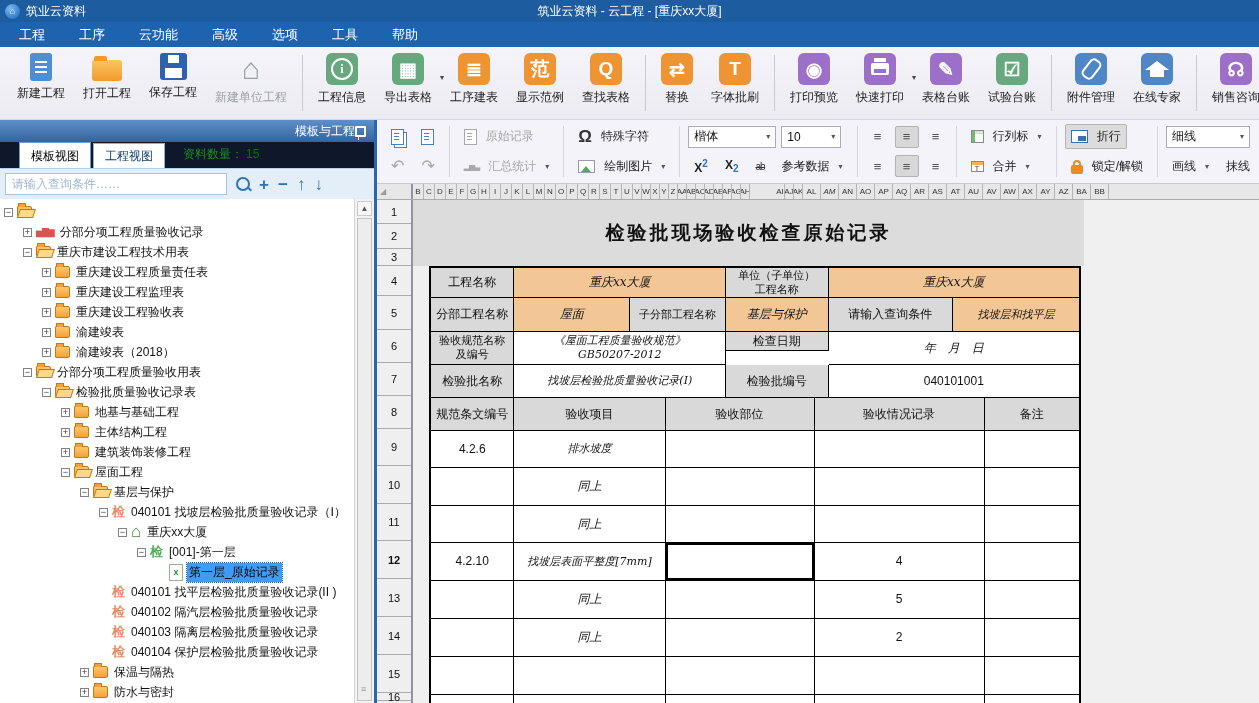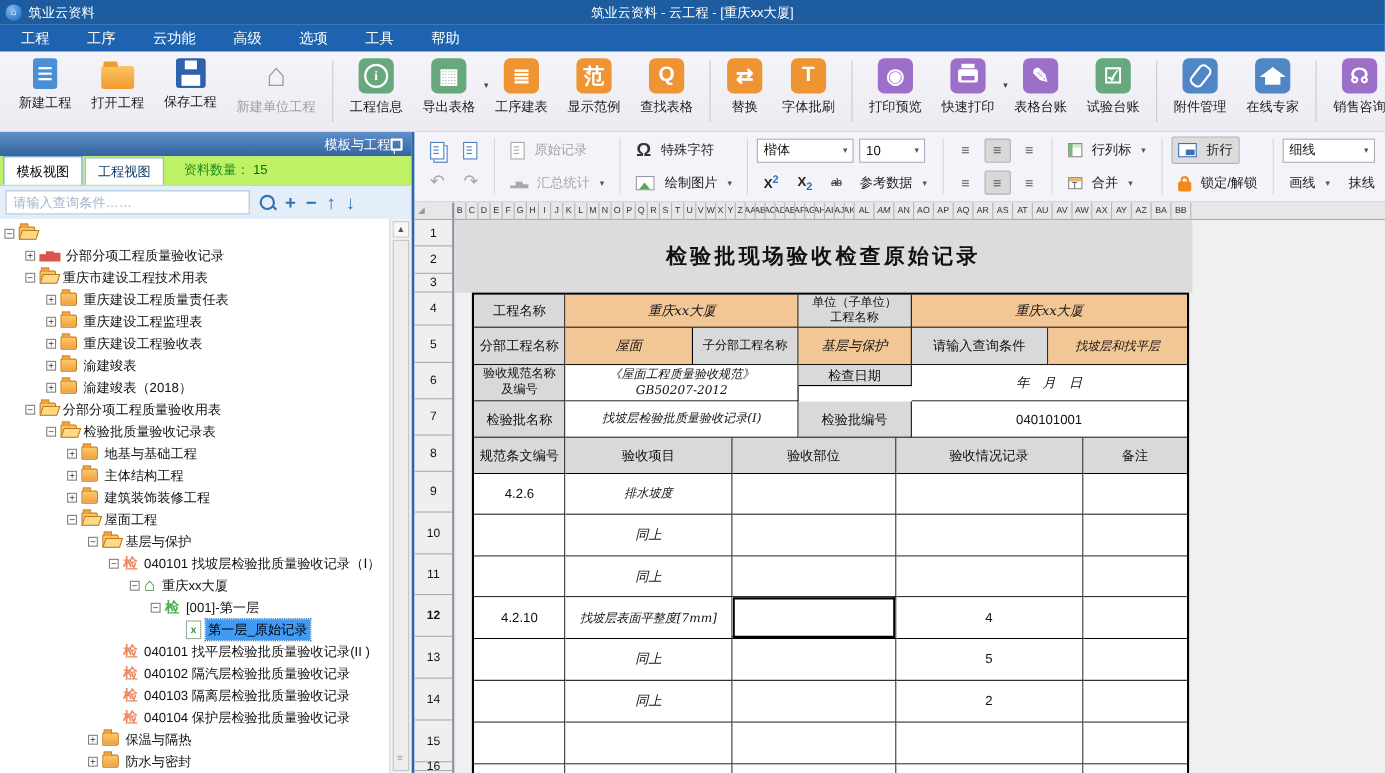--- a/index.html
+++ b/index.html
@@ -32,21 +32,21 @@
   .gp::after{content:"";position:absolute;bottom:2px;left:3px;width:12px;height:4px;background:#9c6fc9;}
   .gc{width:9px;height:18px;border:2px solid #fff;border-radius:5px;transform:rotate(38deg);}
   .gg{width:0;height:0;border-left:12px solid transparent;border-right:12px solid transparent;border-bottom:9px solid #fff;position:relative;top:-4px;}
   .gg::after{content:"";position:absolute;left:-7px;top:9px;width:14px;height:7px;background:#fff;}
   
   .main{display:flex;height:583px;}
   .left{width:377px;flex:none;display:flex;flex-direction:column;background:#E6EFF9;border-right:3px solid #2A67AE;box-sizing:border-box;}
   .panel-header{height:22px;background:linear-gradient(#5E8FC9,#33649E);color:#fff;display:flex;align-items:center;justify-content:flex-end;padding:0 8px;flex:none;}
   .pin{width:7px;height:7px;border:2px solid #fff;border-radius:1px;position:relative;}
   .pin::after{content:"";position:absolute;left:1px;top:8px;width:1px;height:4px;background:#fff;}
-  .tab-row{height:26px;background:#bef264;display:flex;align-items:flex-end;padding-left:3px;border-bottom:1px solid #B9CFE4;flex:none;}
+  .tab-row{height:26px;background:#0f172a;display:flex;align-items:flex-end;padding-left:19px;border-bottom:1px solid #B9CFE4;flex:none;}
   .tab{background:#fff;border:1px solid #8FB2D2;border-bottom:none;padding:4px 11px 3px;margin-right:2px;color:#123C6B;}
   .tab.active{color:#000;border-color:#6A9CD0;padding-top:5px;}
   .count{margin-left:16px;align-self:center;padding-bottom:2px;color:#1E8C1E;}
   .count b{color:#007500;font-weight:normal;margin-left:3px;}
   .search-row{height:30px;display:flex;align-items:center;background:#E4EEF8;padding:0 5px;gap:9px;flex:none;}
   .search-input{width:222px;height:22px;border:1px solid #A9C3DC;background:#fff;font-size:12px;padding:0 6px;box-sizing:border-box;color:#333;}
   .search-input::placeholder{color:#9FB6CC;}
   .mag{width:10px;height:10px;border:2px solid #2E74B5;border-radius:50%;position:relative;flex:none;}
   .mag::after{content:"";position:absolute;left:9px;top:9px;width:5px;height:2px;background:#2E74B5;transform:rotate(45deg);}
   .sic{color:#2E74B5;font-size:17px;font-weight:bold;line-height:1;}
@@ -586,21 +586,21 @@
           <div class="letter" style="width: 9px;">Y</div>
           <div class="letter" style="width: 9px;">Z</div>
           <div class="letter" style="width: 9px;">AA</div>
           <div class="letter" style="width: 9px;">AB</div>
           <div class="letter" style="width: 9px;">AC</div>
           <div class="letter" style="width: 9px;">AD</div>
           <div class="letter" style="width: 9px;">AE</div>
           <div class="letter" style="width: 9px;">AF</div>
           <div class="letter" style="width: 9px;">AG</div>
           <div class="letter" style="width: 9px;">AH</div>
-          <div class="letter" style="width: 9px;">AI</div>
+          <div class="letter" style="width: 9px; margin-left: 26px;">AI</div>
           <div class="letter" style="width: 9px;">AJ</div>
           <div class="letter" style="width: 9px;">AK</div>
           <div class="letter" style="width: 18px;">AL</div>
           <div class="letter" style="width: 18px; font-style: italic;">AM</div>
           <div class="letter" style="width: 18px;">AN</div>
           <div class="letter" style="width: 18px;">AO</div>
           <div class="letter" style="width: 18px;">AP</div>
           <div class="letter" style="width: 18px;">AQ</div>
           <div class="letter" style="width: 18px;">AR</div>
           <div class="letter" style="width: 18px;">AS</div>

